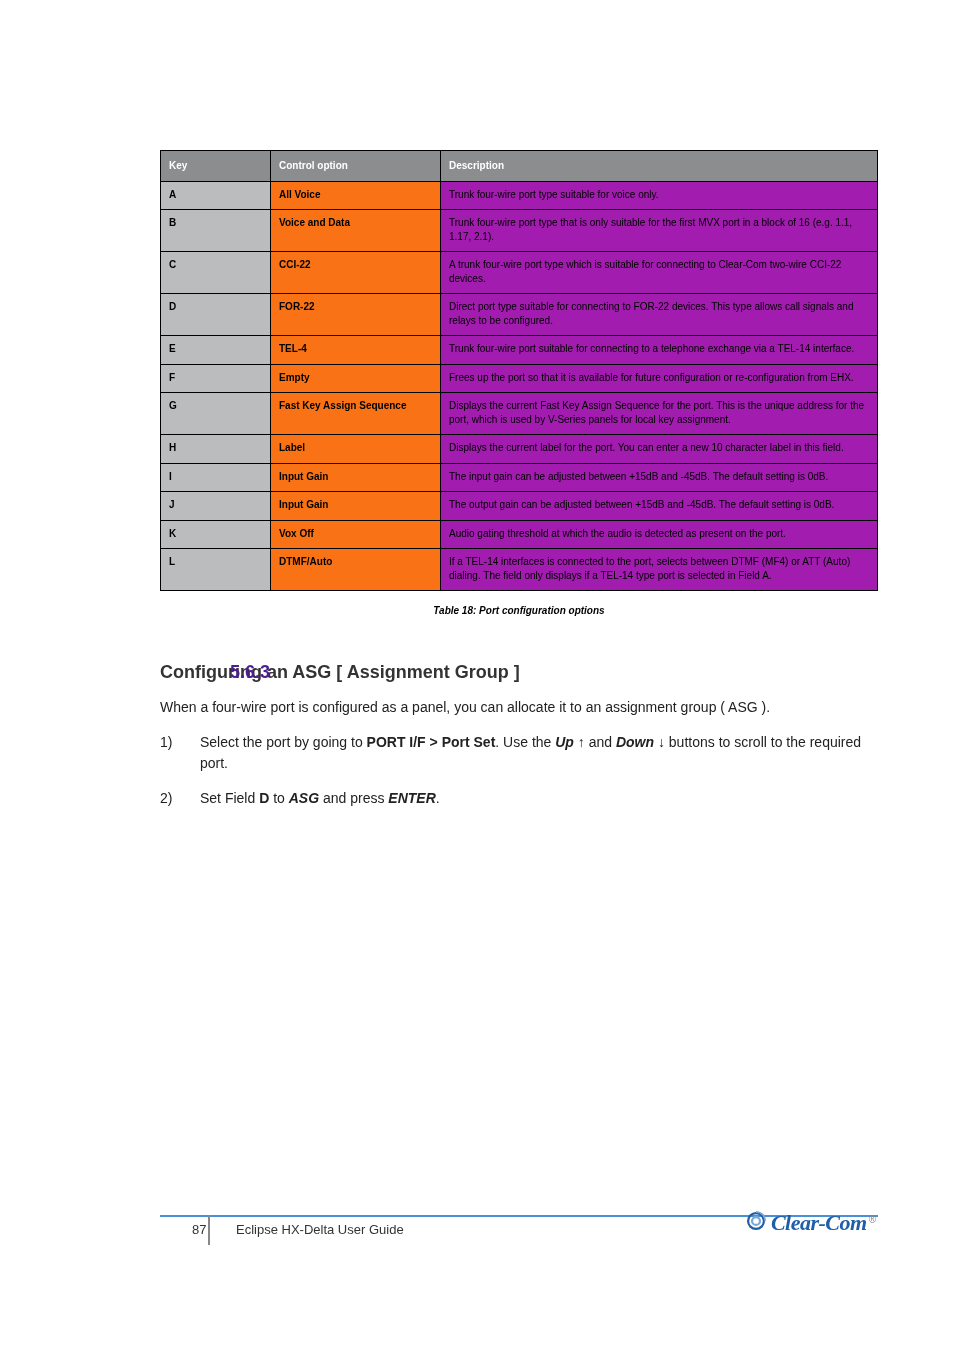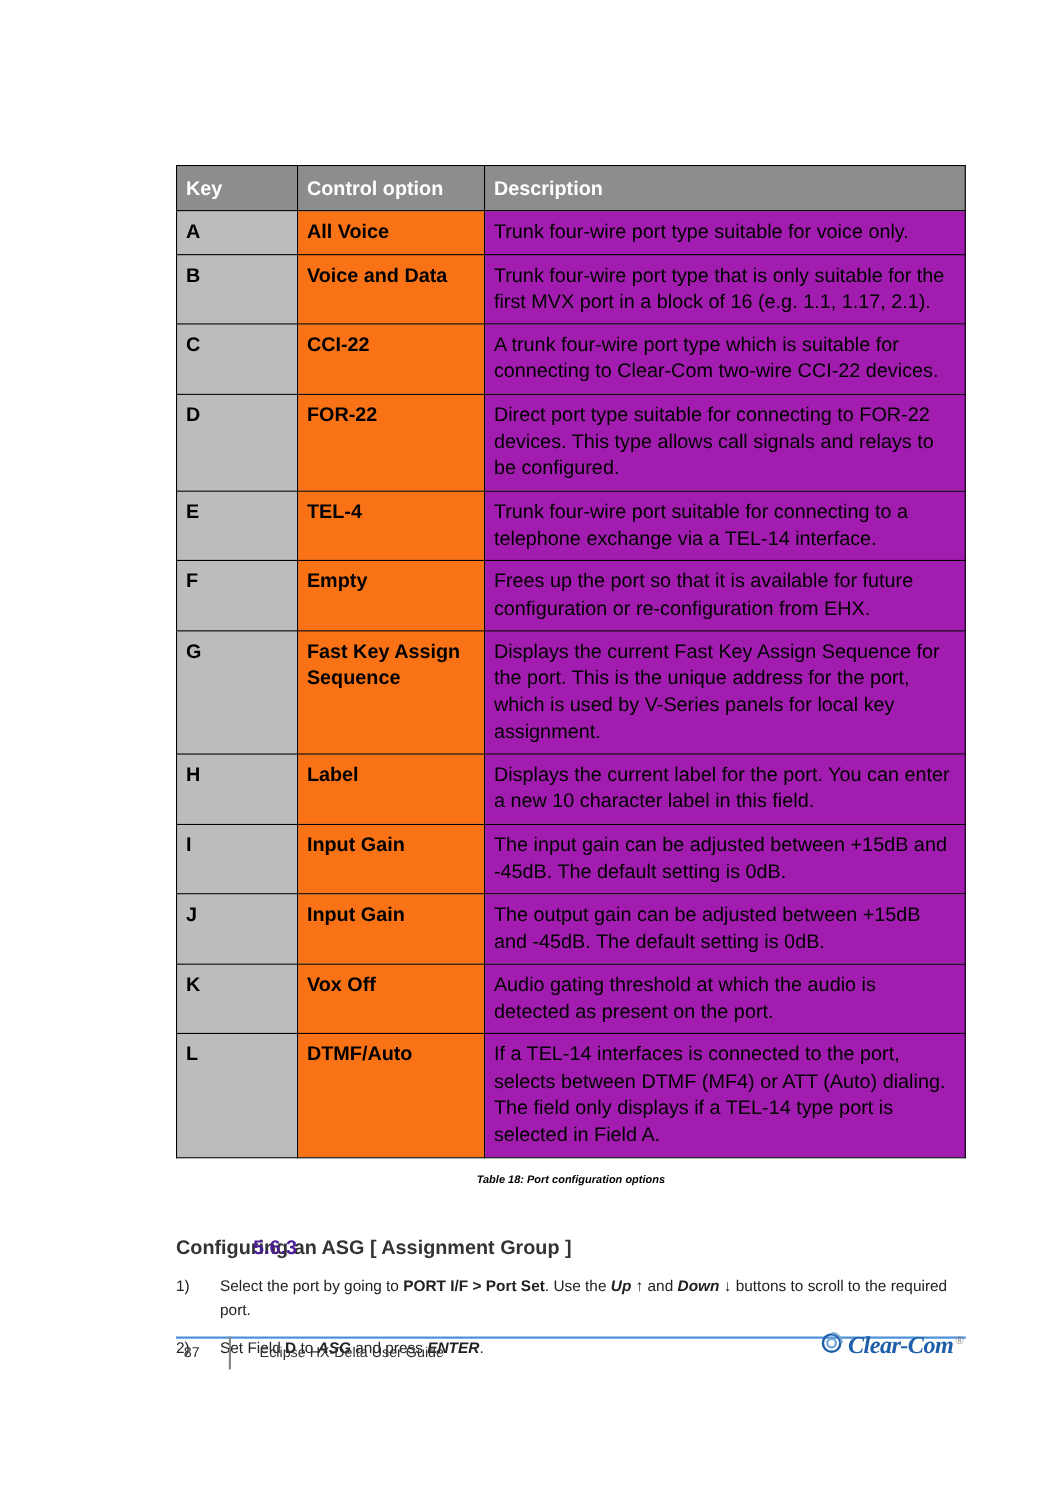--- a/index.html
+++ b/index.html
@@ -3,39 +3,39 @@
 <meta charset="utf-8">
 <style>
   * { box-sizing: border-box; margin: 0; padding: 0; }
   html, body { width: 954px; height: 1350px; background: #fff; font-family: Arial, Helvetica, sans-serif; color: #000; }
   .page { position: relative; width: 954px; height: 1350px; }
   .content { position: absolute; left: 160px; top: 150px; width: 718px; }
   table.cfg { width: 100%; border-collapse: collapse; table-layout: fixed; }
   table.cfg col.c0 { width: 110px; }
   table.cfg col.c1 { width: 170px; }
   table.cfg col.c2 { width: auto; }
-  table.cfg th, table.cfg td { border: 1px solid #000; font-size: 18px; color: #000; vertical-align: top; padding: 6px 8px 8px 8px; line-height: 1.35; }
+  table.cfg th, table.cfg td { border: 1px solid #000; font-size: 10px; color: #000; vertical-align: top; padding: 6px 8px 8px 8px; line-height: 1.35; }
   table.cfg thead th { background: #8c8d8e; color: #fff; font-weight: 700; text-align: left; padding-top: 8px; padding-bottom: 8px; }
   table.cfg tbody td.col0 { background: #bbbcbd; font-weight: 700; }
   table.cfg tbody td.col1 { background: #f97316; font-weight: 700; }
   table.cfg tbody td.col2 { background: #a21caf; font-weight: 400; }
   .caption { margin-top: 14px; font-weight: 700; font-style: italic; font-size: 10px; text-align: center; }
   .section-num { position: absolute; left: 70px; font-size: 18px; font-weight: 700; color: #4c1d95; }
   .section-txt { font-size: 18px; font-weight: 700; color: #333; }
   .sec3 { margin-top: 46px; }
   .body-p { font-size: 14px; color: #222; margin-top: 14px; line-height: 1.5; }
   .ital { font-style: italic; }
   .steps { margin-top: 14px; font-size: 14px; color: #222; }
   .step-row { display: flex; margin-bottom: 14px; line-height: 1.5; }
   .step-idx { width: 40px; flex-shrink: 0; }
   .step-idx::after { content: ")"; }
   .step-body { flex: 1; }
   .footer-rule { position: absolute; left: 160px; right: 76px; top: 1215px; border-top: 2px solid #4a90d9; }
   .footer-vbar { position: absolute; left: 208px; top: 1215px; height: 30px; border-left: 2px solid #888; }
-  .page-num { position: absolute; left: 167px; top: 1222px; font-size: 13px; color: #333; }
+  .page-num { position: absolute; left: 192px; top: 1222px; font-size: 13px; color: #333; }
   .doc-title { position: absolute; left: 236px; top: 1222px; font-size: 13px; color: #333; }
   .logo { position: absolute; right: 78px; top: 1210px; height: 32px; display: flex; align-items: flex-start; }
   .logo-text { font-family: Georgia, 'Times New Roman', serif; font-style: italic; font-weight: 700; font-size: 22px; color: #1f5ea8; letter-spacing: -0.5px; }
   .logo-reg { font-size: 10px; color: #888; margin-left: 2px; align-self: flex-start; margin-top: 4px; }
   .logo-c { display: inline-flex; align-items: center; margin-right: 4px; }
   .logo-c svg { height: 22px; width: 22px; }
 </style>
 </head>
 <body>
 
@@ -118,20 +118,23 @@
       </tbody>
     </table>
 
     <div class="caption">Table 18: Port configuration options</div>
 
     <div class="sec3" style="position:relative;">
       <span class="section-num">5.6.3</span>
       <span class="section-txt">Configuring an ASG [ Assignment Group ]</span>
     </div>
 
+    <p class="body-p">
+      <span>When a four-wire port is configured as a panel, you can allocate it to an assignment group ( ASG ).</span>
+    </p>
 
     <div class="steps">
       <div class="step-row">
         <div class="step-idx">1</div>
         <div class="step-body">
           <span>Select the port by going to </span><b>PORT I/F &gt; Port Set</b><span>. Use the </span><b class="ital">Up ↑</b><span> and </span><b class="ital">Down ↓</b><span> buttons to scroll to the required port.</span>
         </div>
       </div>
       <div class="step-row">
         <div class="step-idx">2</div>

